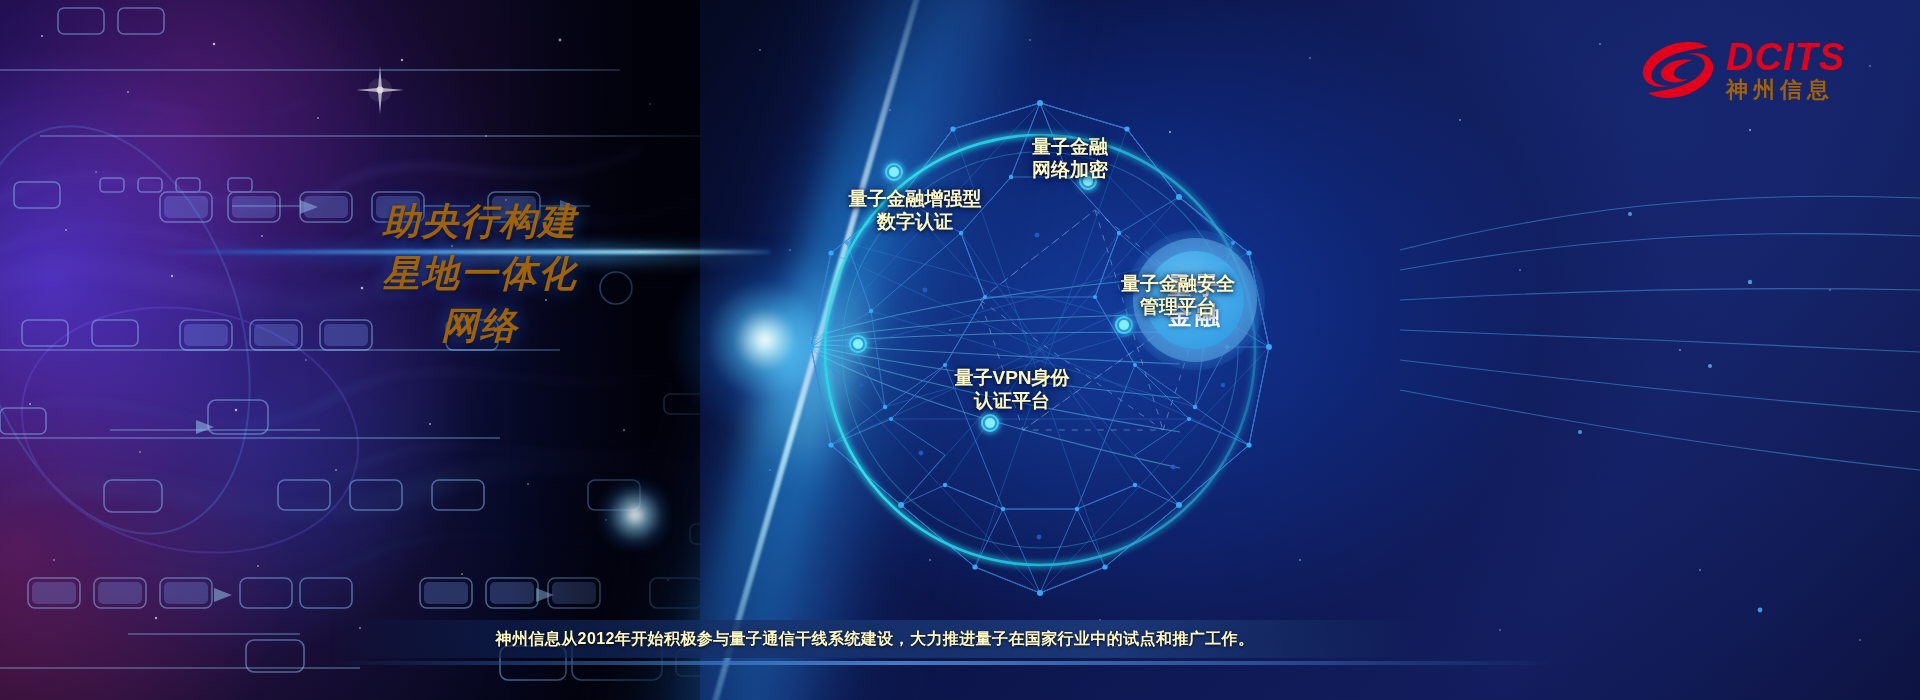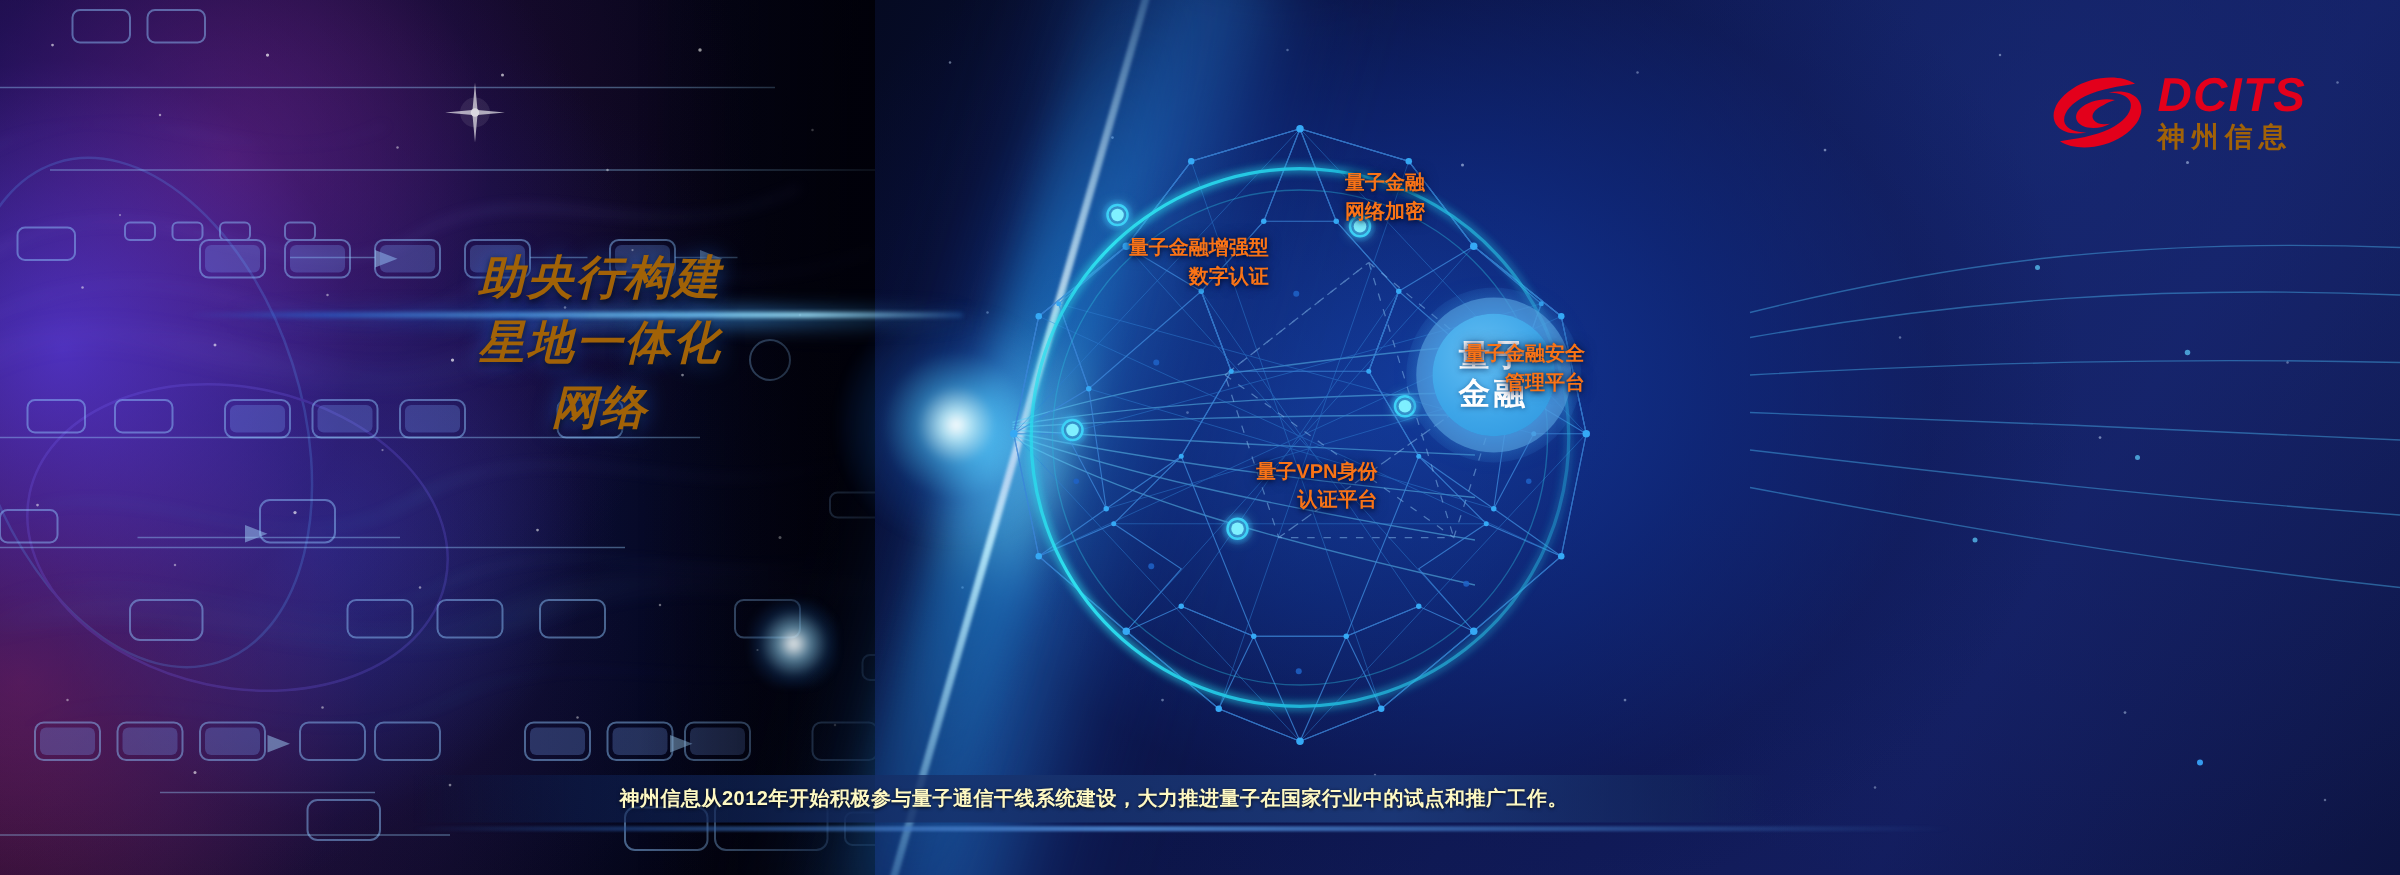--- a/index.html
+++ b/index.html
@@ -81,22 +81,22 @@
   .cn-ring{position:absolute;left:8px;top:8px;width:124px;height:124px;border-radius:50%;
     background:rgba(88,160,220,.62);}
   .cn-core{position:absolute;left:21px;top:21px;width:98px;height:98px;border-radius:50%;
     background:radial-gradient(circle at 40% 34%,#62bdf2 0%,#3da5e8 58%,#2e95dd 100%);
     box-shadow:0 0 26px rgba(70,175,255,.6);}
   .cn-text{position:absolute;inset:0;display:flex;flex-direction:column;align-items:center;
     justify-content:center;color:#fff;font-size:25px;font-weight:700;line-height:30px;letter-spacing:3px;
     text-shadow:0 1px 4px rgba(0,40,90,.5);}
 
   
-  .nlabel{position:absolute;z-index:27;color:#f97316;font-size:16px;line-height:23px;
-    font-weight:700;text-align:right;white-space:nowrap;
+  .nlabel{position:absolute;z-index:27;color:#fef9c3;font-size:19px;line-height:23px;
+    font-weight:700;text-align:center;white-space:nowrap;
     text-shadow:0 1px 4px rgba(0,10,40,.95),0 0 10px rgba(0,20,70,.8);}
   .nlabel span{display:block;}
 
   
   .gdot{position:absolute;z-index:25;width:26px;height:26px;}
   .gdot i{position:absolute;border-radius:50%;display:block;}
   .gdot .g1{inset:0;background:radial-gradient(circle,rgba(45,210,250,.55) 0%,rgba(30,150,230,.28) 50%,rgba(15,70,170,0) 75%);}
   .gdot .g2{left:4px;top:4px;width:18px;height:18px;background:#1b4f9e;border:2px solid #2fc8f2;box-sizing:border-box;}
   .gdot .g3{left:8px;top:8px;width:10px;height:10px;background:#7ff0ff;box-shadow:0 0 10px 3px rgba(90,230,255,.9);}
 
@@ -106,21 +106,21 @@
   .cap-text{position:absolute;left:330px;top:620px;width:1090px;height:38px;z-index:36;
     display:flex;align-items:center;justify-content:center;
     color:#fef9c3;font-size:16px;font-weight:700;letter-spacing:.4px;
     text-shadow:0 1px 3px rgba(0,0,0,.8);}
   .cap-rule{position:absolute;left:330px;top:661px;width:1230px;height:4px;z-index:35;
     background:linear-gradient(90deg,rgba(12,26,66,0) 0%,rgba(40,86,160,.5) 14%,rgba(80,140,215,.85) 46%,rgba(60,112,185,.6) 76%,rgba(16,32,80,0) 100%);
     filter:blur(.7px);}
 
   
   .logo{position:absolute;left:1640px;top:28px;width:250px;height:84px;z-index:40;
-    display:flex;align-items:center;gap:12px;margin-top:20px;}
+    display:flex;align-items:center;gap:12px;}
   .logo-mark{width:74px;height:64px;flex:0 0 74px;position:relative;}
   .logo-words{display:flex;flex-direction:column;justify-content:center;}
   .logo-en{color:#e3001b;font-size:38px;font-weight:700;font-style:italic;
     letter-spacing:1px;line-height:40px;}
   .logo-cn{color:#a16207;font-size:22px;font-weight:700;letter-spacing:5px;line-height:26px;}
 </style>
 </head>
 <body>
 
 <div id="stage">

